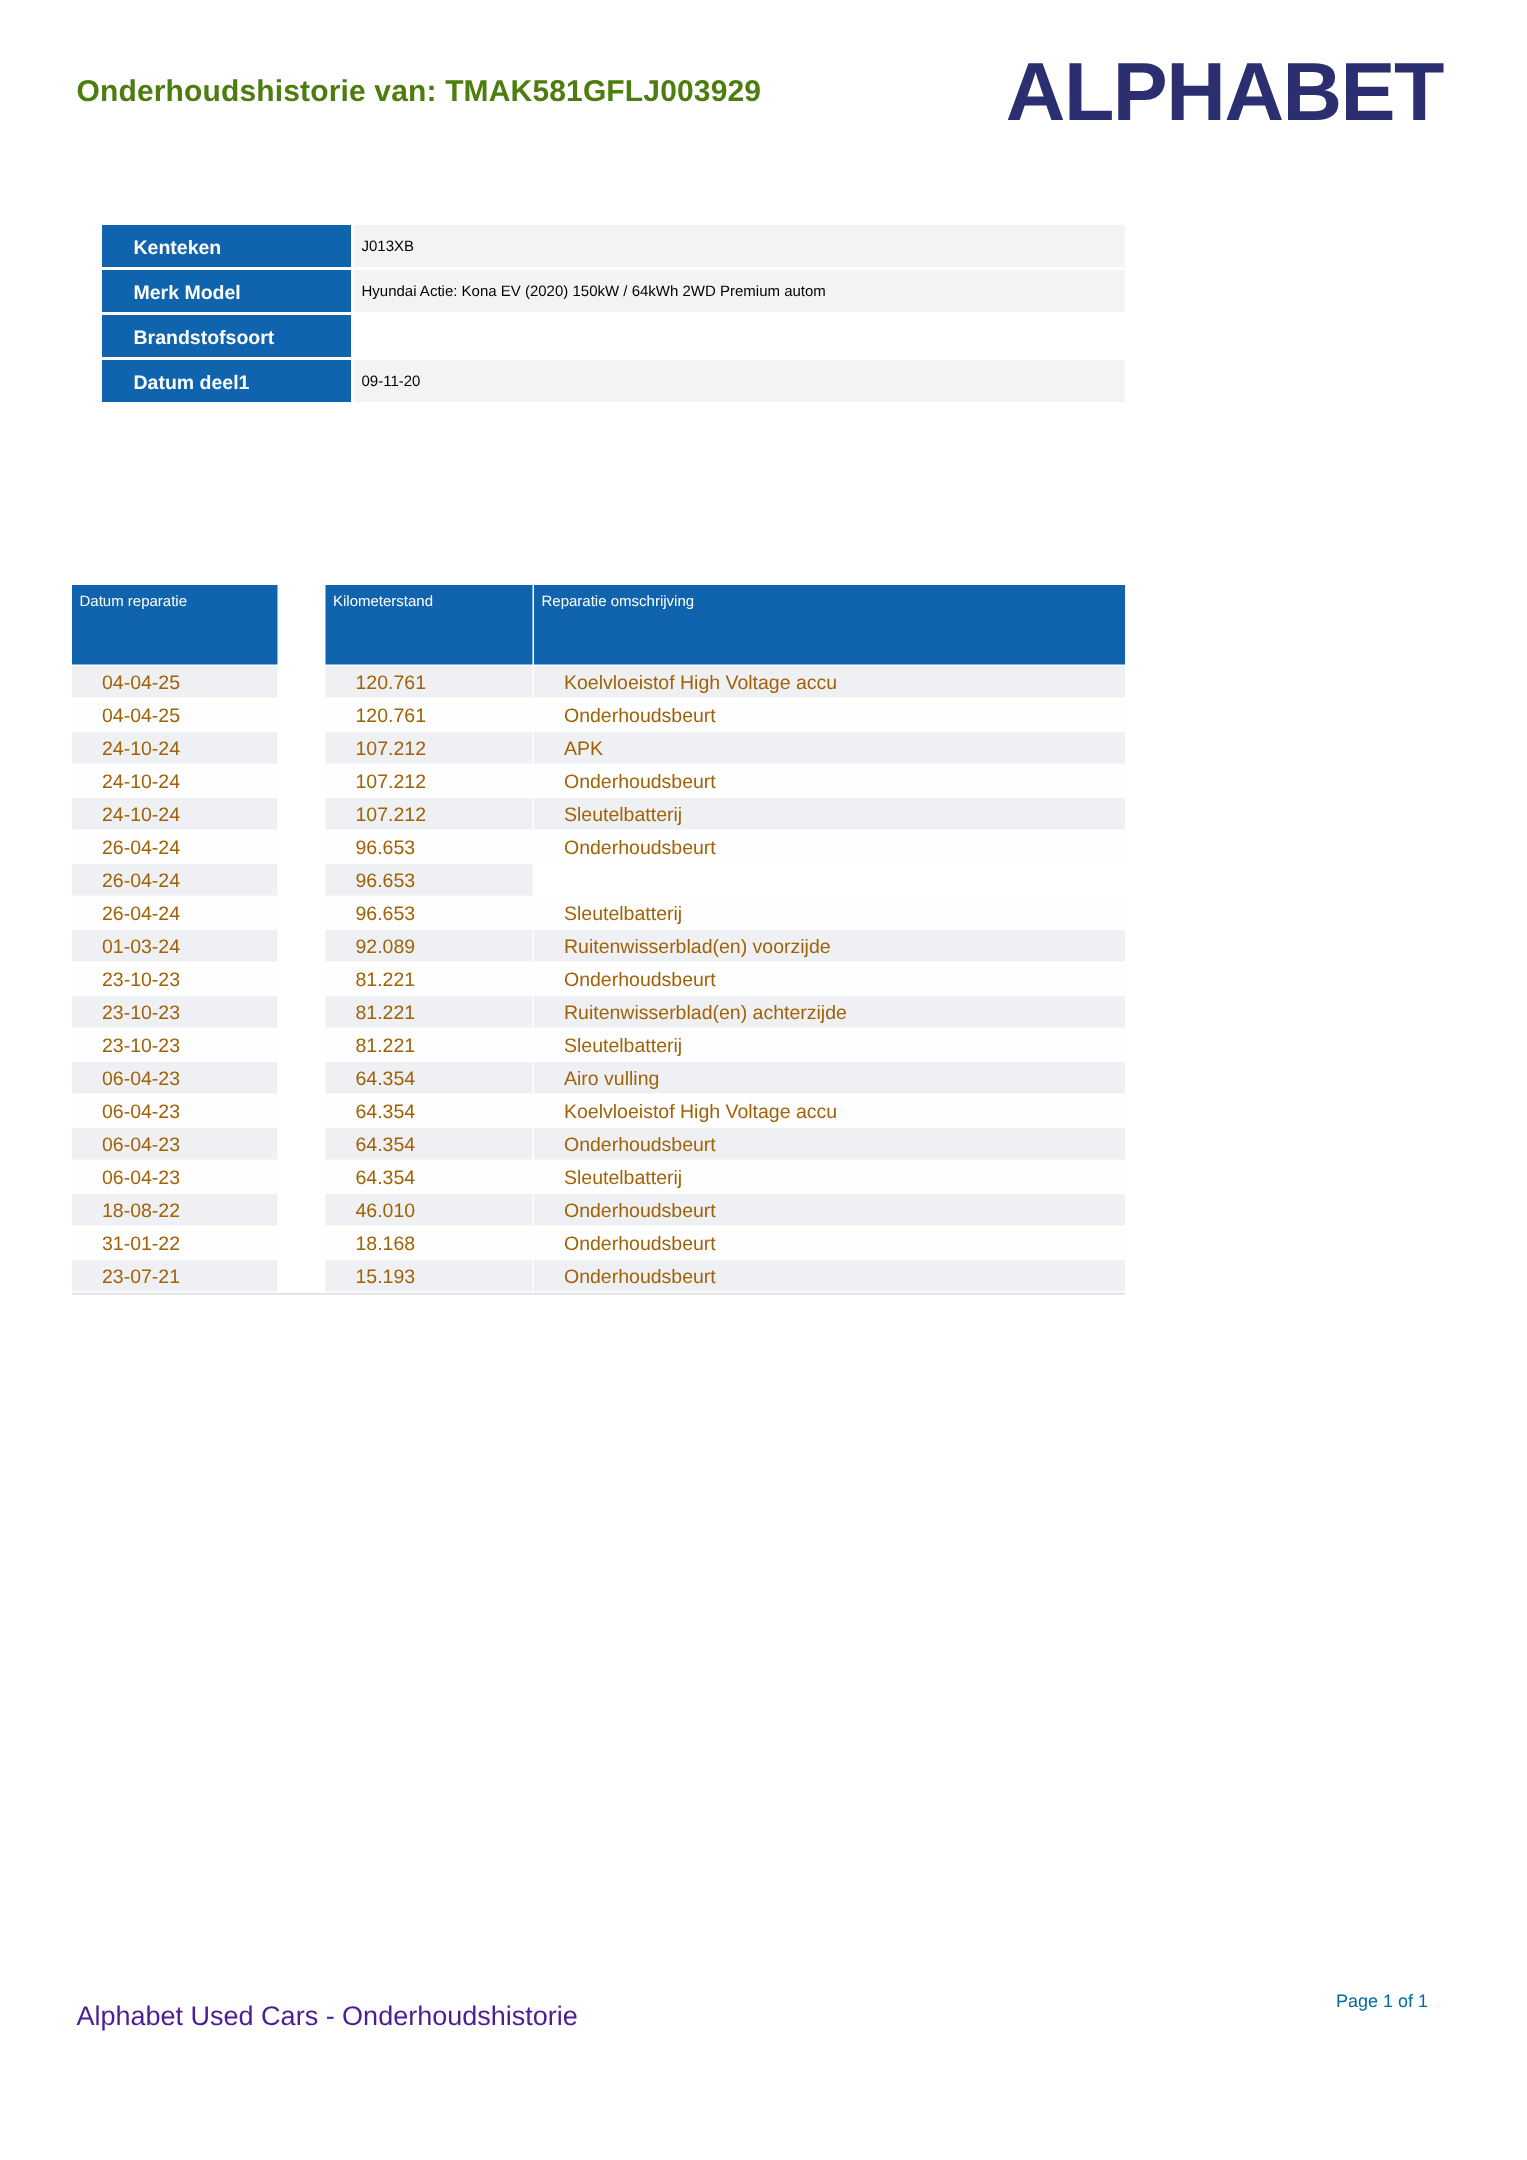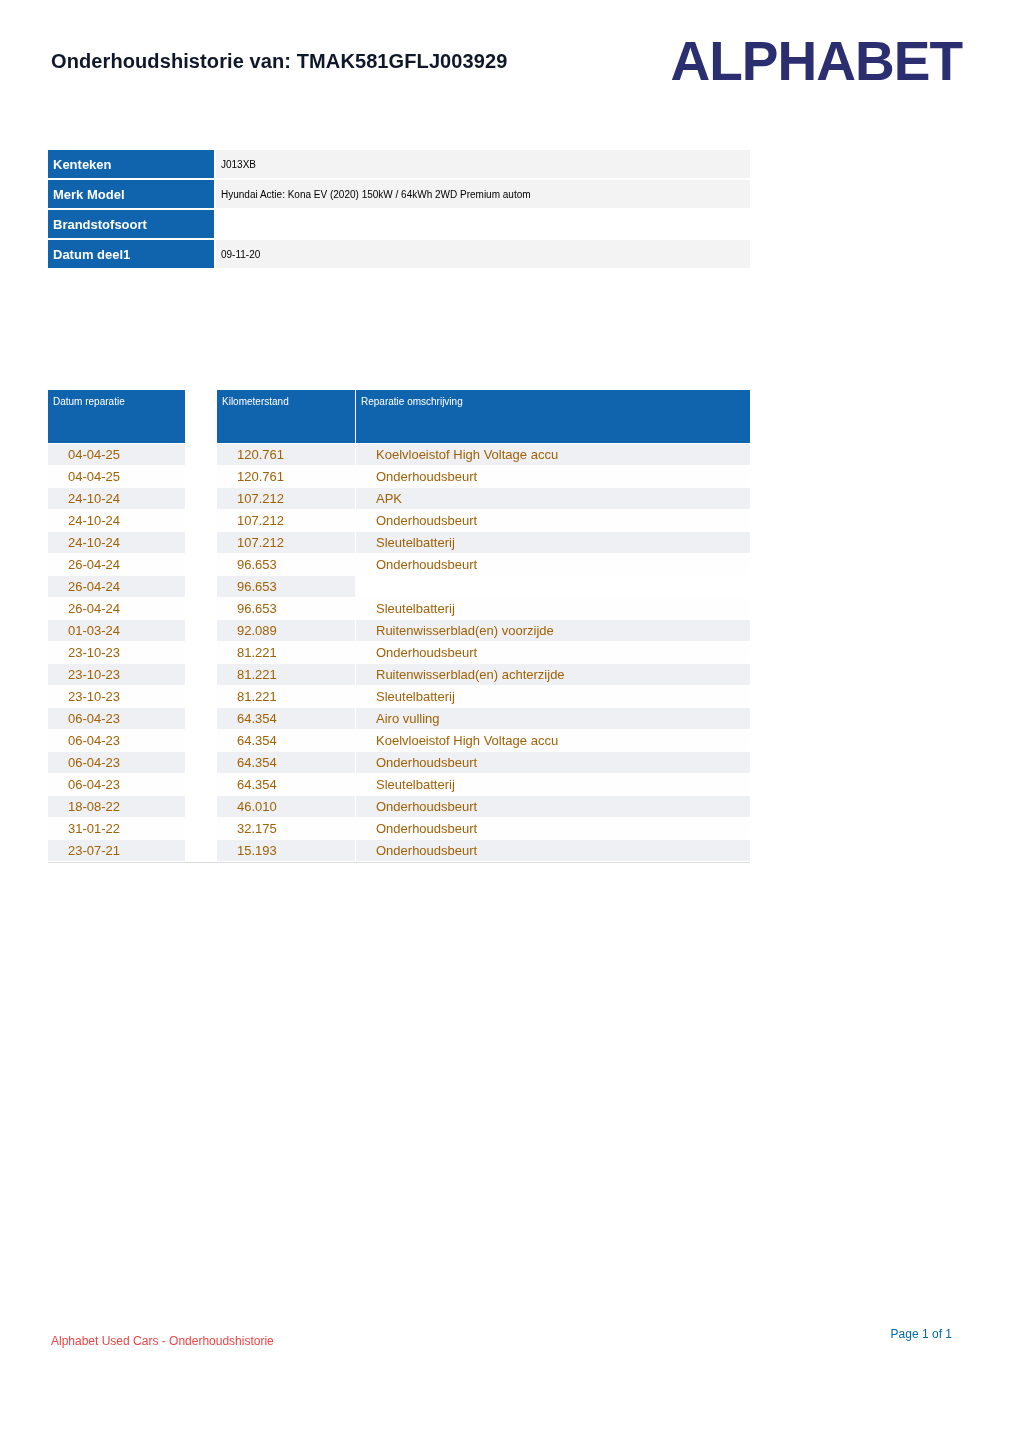--- a/index.html
+++ b/index.html
@@ -8,21 +8,21 @@
     background: #ffffff;
     position: relative;
     font-family: "Liberation Sans", sans-serif;
     color: #000;
     overflow: hidden;
   }
 
   
   .doc-title {
     position: absolute; left: 51px; top: 50px;
-    font-size: 20px; font-weight: bold; color: #0f172a;
+    font-size: 20px; font-weight: bold; color: #4d7c0f;
     letter-spacing: 0.1px;
   }
   .logo {
     position: absolute; right: 56px; top: 34px;
     font-size: 55px; font-weight: bold;
     color: #2b2f70;
     letter-spacing: -1px;
     line-height: 1;
   }
 
@@ -30,21 +30,21 @@
   .info-table {
     position: absolute; left: 48px; top: 150px; width: 702px;
     display: flex; flex-direction: column; gap: 2px;
   }
   .info-row { display: flex; gap: 2px; height: 28px; }
   .info-label {
     width: 166px; flex: 0 0 166px;
     background: #1064ad; color: #ffffff;
     font-size: 13px; font-weight: bold;
     display: flex; align-items: center;
-    padding-left: 5px; box-sizing: border-box;
+    padding-left: 21px; box-sizing: border-box; margin-left: 20px;
   }
   .info-value {
     flex: 1;
     background: #f3f3f3;
     font-size: 10px;
     display: flex; align-items: center;
     padding-left: 5px; box-sizing: border-box;
     white-space: nowrap; overflow: hidden;
   }
 
@@ -72,21 +72,21 @@
   .c0 { width: 137px; flex: 0 0 137px; }
   .c1 { width: 138px; flex: 0 0 138px; margin-left: 31px; }
   .c2 { flex: 1; }
   .table-bottom-line {
     height: 1px; background: #dcdcdc; margin-top: 1px;
   }
 
   
   .footer-left {
     position: absolute; left: 51px; top: 1334px;
-    font-size: 12px; color: #ef4444;
+    font-size: 18px; color: #4c1d95;
   }
   .footer-right {
     position: absolute; right: 66px; top: 1327px;
     font-size: 12px; color: #0369a1;
   }
 </style>
 </head>
 <body>
 
 <div class="doc-title">Onderhoudshistorie van: TMAK581GFLJ003929</div>
@@ -196,21 +196,21 @@
         <div class="tcell c1">64.354</div>
         <div class="tcell c2">Sleutelbatterij</div>
       </div>
       <div class="trow">
         <div class="tcell c0">18-08-22</div>
         <div class="tcell c1">46.010</div>
         <div class="tcell c2">Onderhoudsbeurt</div>
       </div>
       <div class="trow">
         <div class="tcell c0">31-01-22</div>
-        <div class="tcell c1">32.175</div>
+        <div class="tcell c1">18.168</div>
         <div class="tcell c2">Onderhoudsbeurt</div>
       </div>
       <div class="trow">
         <div class="tcell c0">23-07-21</div>
         <div class="tcell c1">15.193</div>
         <div class="tcell c2">Onderhoudsbeurt</div>
       </div>
     </div>
   <div class="table-bottom-line"></div>
 </div>

